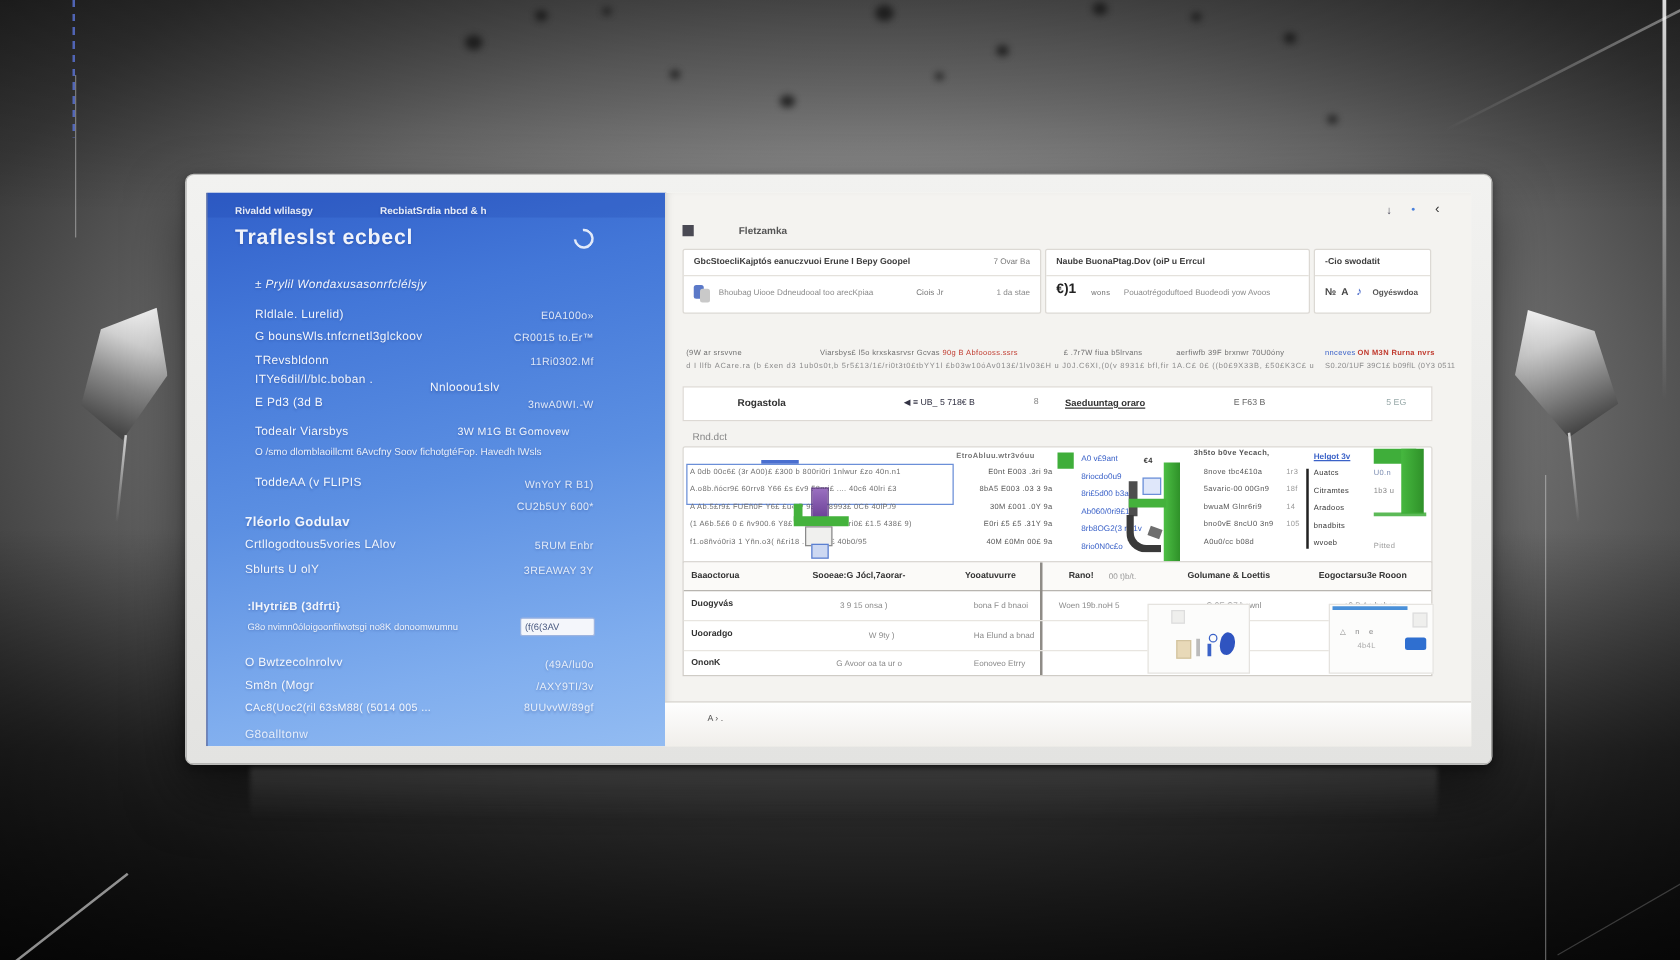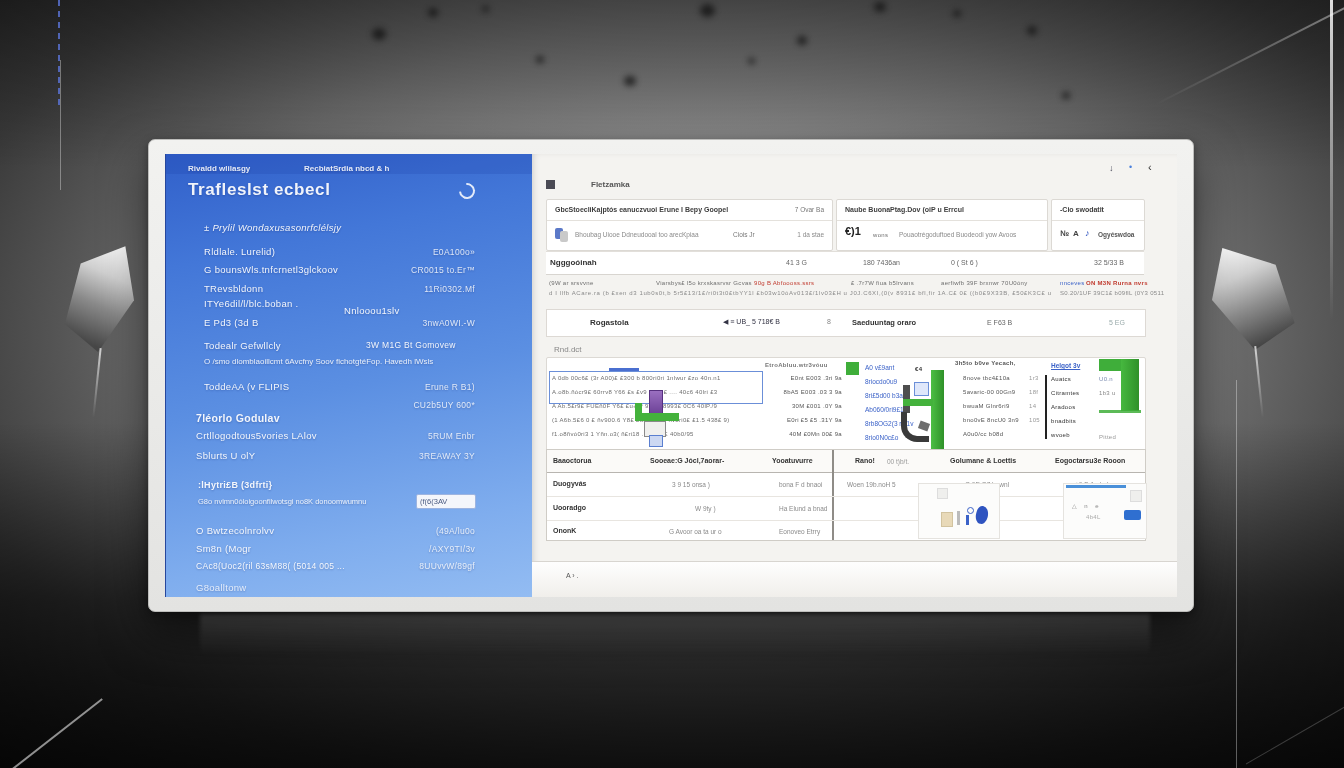--- a/index.html
+++ b/index.html
@@ -79,26 +79,26 @@
         <div class="sb-val" style="top:93px;">E0A100o»</div>
         <div class="sb-label" style="left:38px;top:110px;">G bounsWls.tnfcrnetl3glckoov</div>
         <div class="sb-val" style="top:111px;">CR0015 to.Er™</div>
         <div class="sb-label" style="left:38px;top:129px;">TRevsbldonn</div>
         <div class="sb-val" style="top:130px;">11Ri0302.Mf</div>
         <div class="sb-label" style="left:38px;top:144px;">ITYe6dil/l/blc.boban .</div>
         <div class="sb-label" style="left:178px;top:151px;">Nnlooou1slv</div>
         <div class="sb-label" style="left:38px;top:163px;">E Pd3 (3d B</div>
         <div class="sb-val" style="top:164px;">3nwA0WI.-W</div>
 
-        <div class="sb-label" style="left:38px;top:186px;">Todealr Gefwllcly</div>
+        <div class="sb-label" style="left:38px;top:186px;">Todealr Viarsbys</div>
         <div class="sb-label" style="left:200px;top:186px;font-size:8.5px;">3W M1G Bt Gomovew</div>
         <div class="sb-small" style="left:38px;top:203px;">O /smo dlomblaoillcmt 6Avcfny Soov fichotgtéFop. Havedh lWsls</div>
 
         <div class="sb-label" style="left:38px;top:227px;">ToddeAA (v FLIPIS</div>
-        <div class="sb-val" style="top:228px;">Erune R B1)</div>
+        <div class="sb-val" style="top:228px;">WnYoY R B1)</div>
         <div class="sb-val" style="top:246px;">CU2b5UY 600*</div>
 
         <div class="sb-label" style="left:30px;top:258px;font-size:10.5px;font-weight:bold;">7léorlo  Godulav</div>
         <div class="sb-label" style="left:30px;top:276px;">Crtllogodtous5vories LAlov</div>
         <div class="sb-val" style="top:277px;">5RUM Enbr</div>
         <div class="sb-label" style="left:30px;top:296px;text-align:center;">Sblurts U olY</div>
         <div class="sb-val" style="top:297px;">3REAWAY 3Y</div>
 
         <div class="sb-label" style="left:32px;top:326px;font-size:9px;font-weight:bold;">:lHytri£B (3dfrti}</div>
         <div class="sb-small" style="left:32px;top:343px;font-size:7.5px;">G8o  nvimn0óloigoonfilwotsgi no8K donoomwumnu</div>
@@ -145,43 +145,36 @@
 
         <div class="card" style="left:519px;top:45px;width:92px;height:50px;">
           <div class="abs t7 bold" style="left:8px;top:6px;color:#3d3d3d;">-Cio swodatit</div>
           <div class="hline" style="top:20px;"></div>
           <div class="abs" style="left:8px;top:29px;font-size:8px;color:#444;font-weight:bold;">№</div>
           <div class="abs" style="left:21px;top:29px;font-size:8px;color:#444;font-weight:bold;">A</div>
           <div class="abs" style="left:33px;top:28px;font-size:9px;color:#2f54c0;font-weight:bold;">♪</div>
           <div class="abs t65 bold" style="left:46px;top:31px;color:#555;">Ogyéswdoa</div>
         </div>
 
-        <div class="abs" style="left:14px;top:97px;width:598px;height:22px;background:#fff;border-top:1px solid #e2dfda;border-bottom:1px solid #d8d5d0;">
-          <div class="abs bold" style="left:4px;top:6px;font-size:8px;color:#333;white-space:nowrap;">Ngggoóinah</div>
-          <div class="abs t7" style="left:240px;top:7px;color:#666;">41 3 G</div>
-          <div class="abs t7" style="left:317px;top:7px;color:#666;">180 7436an</div>
-          <div class="abs t7" style="left:405px;top:7px;color:#666;">0   ( St 6 )</div>
-          <div class="abs t7" style="left:548px;top:7px;color:#666;">32 5/33   B</div>
-        </div>
 
         <div class="abs t6" style="left:17px;top:126px;">(9W ar srsvvne</div>
         <div class="abs t6" style="left:124px;top:126px;">Viarsbys£ l5o krxskasrvsr  Gcvas</div>
         <div class="abs t6 red" style="left:222px;top:126px;">90g B Abfoooss.ssrs</div>
         <div class="abs t6" style="left:319px;top:126px;">£ .7r7W fiua b5lrvans</div>
         <div class="abs t6" style="left:409px;top:126px;">aerfiwfb 39F brxnwr  70U0óny</div>
         <div class="abs t6 link" style="left:528px;top:126px;">nnceves</div>
         <div class="abs t6 red bold" style="left:554px;top:126px;">ON M3N Rurna nvrs</div>
         <div class="abs t6" style="left:17px;top:136px;letter-spacing:.6px;color:#8a8a8a;">d I llfb ACare.ra (b £xen d3 1ub0s0t,b 5r5£13/1£/ri0t3t0£tbYY1l £b03w10óAv013£/1lv03£H u   J0J.C6XI,(0(v 8931£ bfl,fir 1A.C£ 0£ ((b0£9X33B, £50£K3C£ u</div>
         <div class="abs t6" style="left:528px;top:136px;color:#8a8a8a;">S0.20/1UF 39C1£ b09flL (0Y3 0511</div>
 
         <div class="abs" style="left:14px;top:155px;width:598px;height:26px;background:#fff;border:1px solid #ddd9d4;">
           <div class="abs bold" style="left:6px;top:8px;font-size:8px;color:#333;white-space:nowrap;padding-left:37px;">Rogastola</div>
           <div class="abs t7" style="left:176px;top:8px;color:#334;">◀  ≡ UB_  5  718€ B</div>
           <div class="abs t7" style="left:280px;top:8px;color:#888;">8</div>
-          <div class="abs bold" style="left:305px;top:8px;font-size:7.5px;color:#333;white-space:nowrap;">Saeduuntag oraro</div>
+          <div class="abs bold" style="left:305px;top:8px;font-size:7.5px;color:#333;white-space:nowrap;text-decoration:underline;">Saeduuntag oraro</div>
           <div class="abs t7" style="left:440px;top:9px;color:#666;">E  F63 B</div>
           <div class="abs t7" style="left:562px;top:9px;color:#9aa;">5   EG</div>
         </div>
 
         <div class="abs t7" style="left:22px;top:191px;font-size:8px;color:#888;">Rnd.dct</div>
         <div class="card" style="left:14px;top:203px;width:598px;height:92px;">
 
           <div class="abs" style="left:2px;top:13px;width:212px;height:31px;border:1.5px solid #6b8fd8;"></div>
           <div class="abs" style="left:62px;top:10px;width:30px;height:2.5px;background:#4a6fd0;"></div>
 

